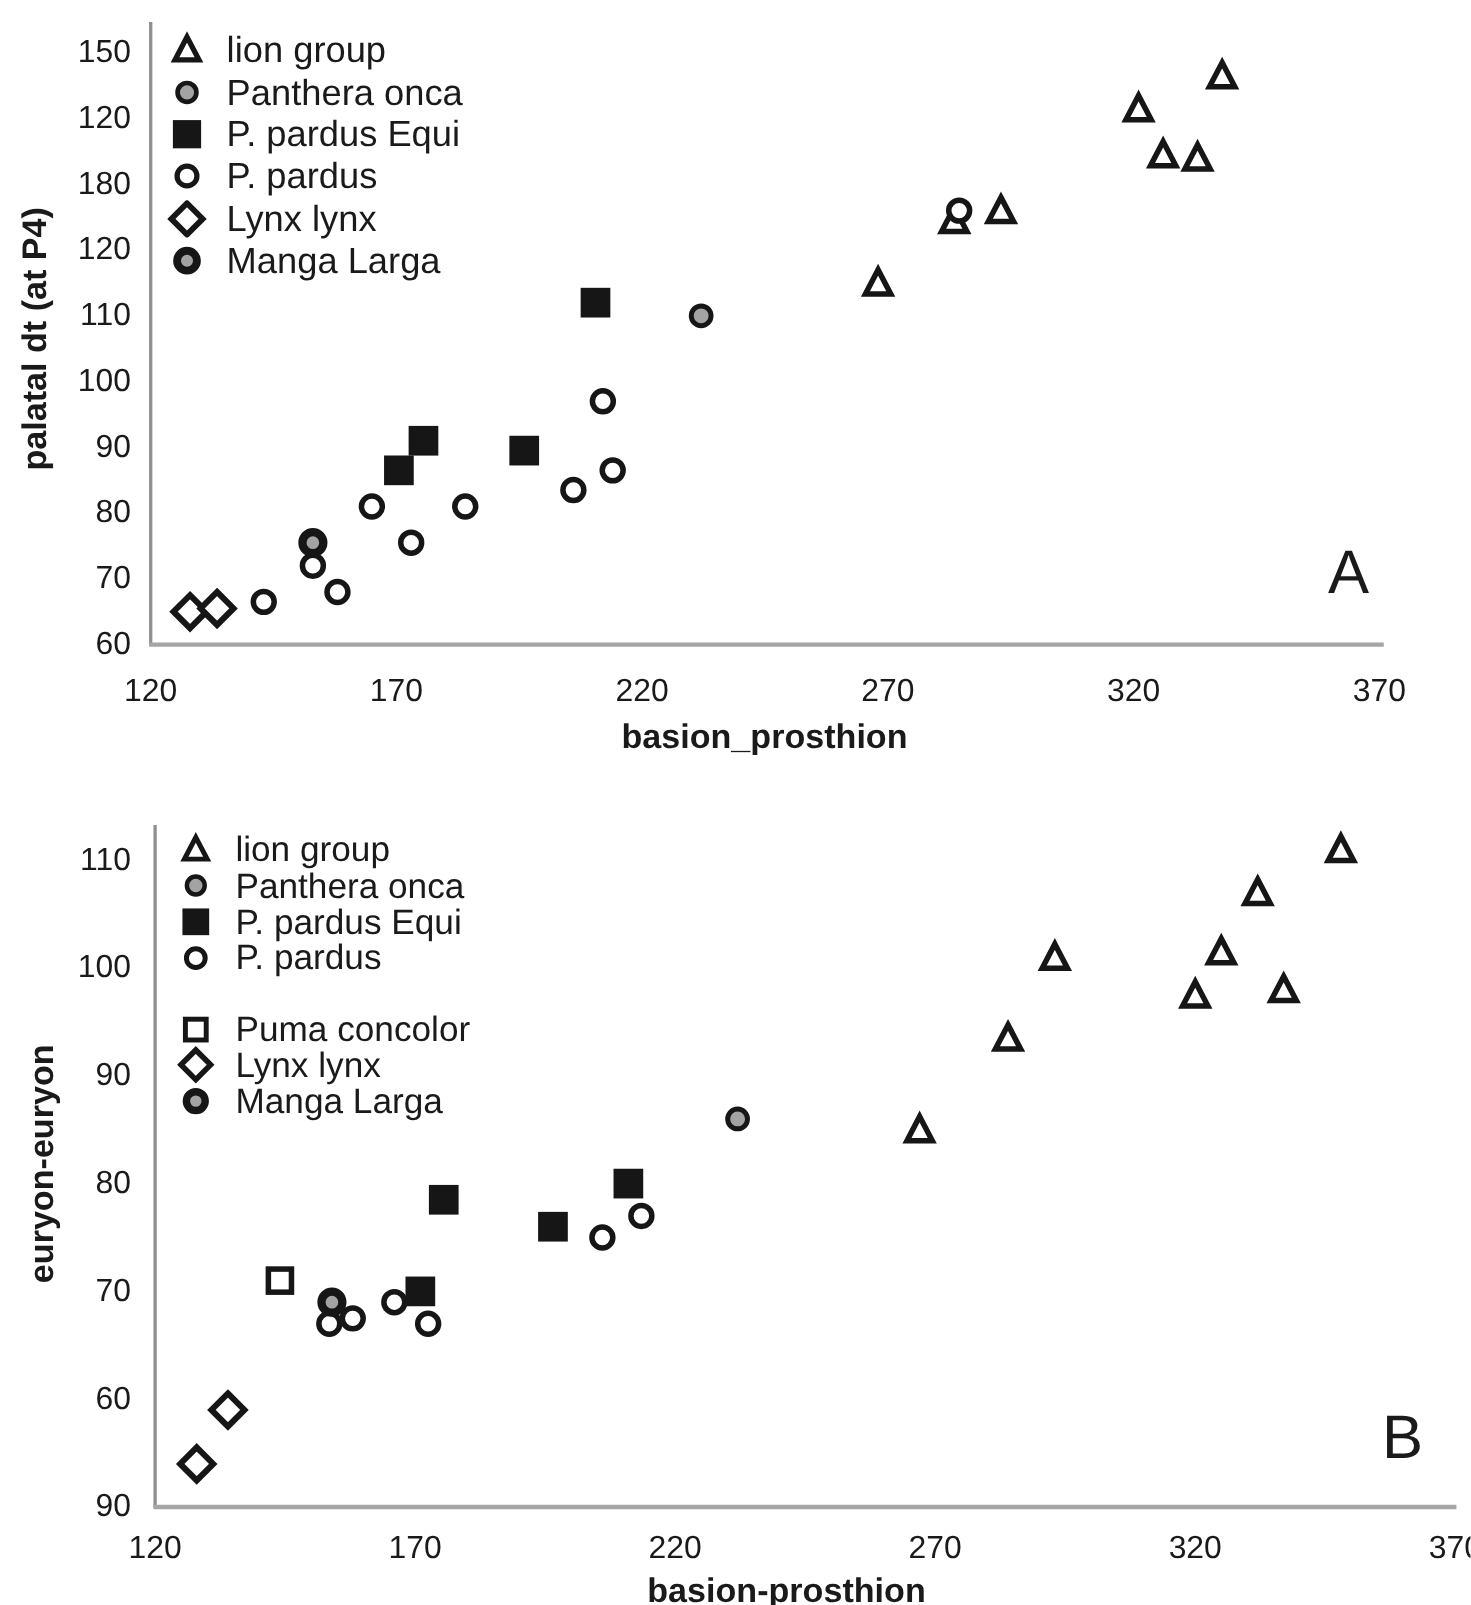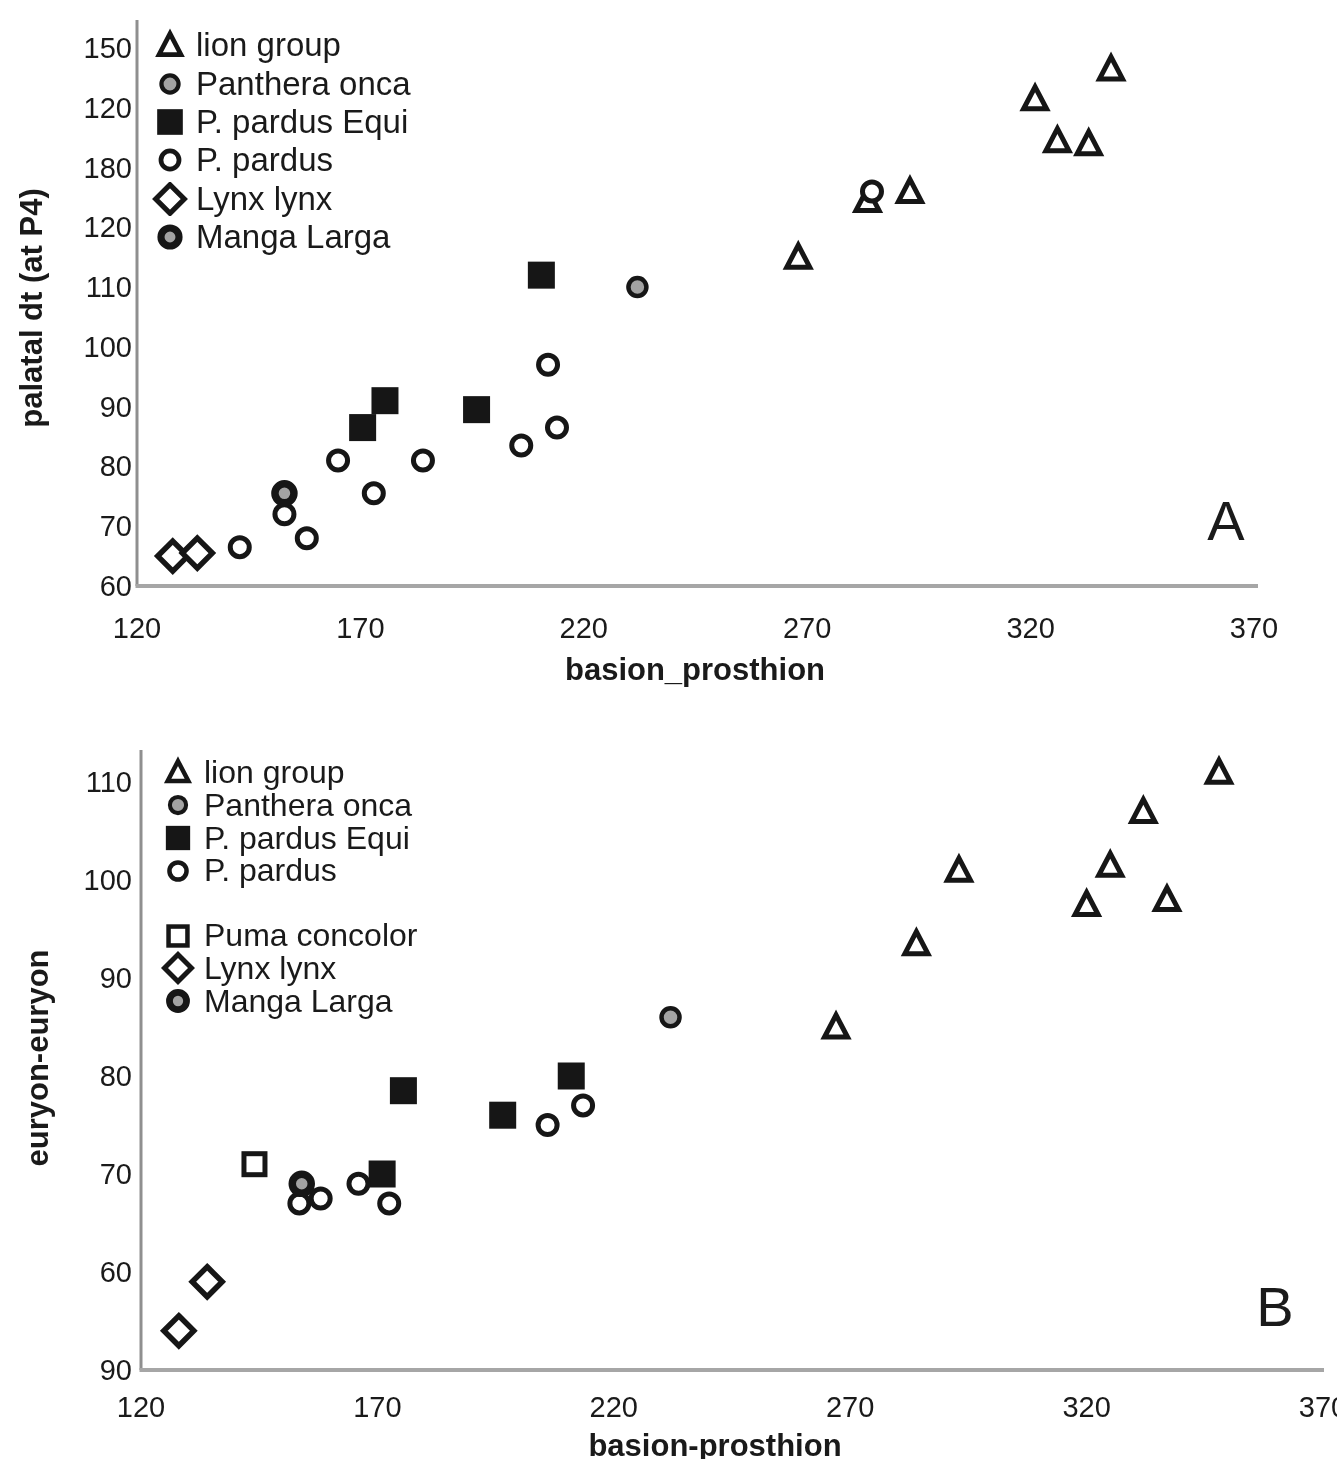--- a/index.html
+++ b/index.html
@@ -6,23 +6,23 @@
   .page{position:relative;width:1337px;height:1459px;background:#ffffff;overflow:hidden;
         font-family:"Liberation Sans", sans-serif;color:#1a1a1a;}
   .chart{position:absolute;inset:0;pointer-events:none;}
   svg.plot{position:absolute;left:0;top:0;}
   .ylabel{position:absolute;font-weight:bold;font-size:31px;white-space:nowrap;
           transform:translate(-50%,-50%) rotate(-90deg);}
   .xlabel{position:absolute;font-weight:bold;font-size:31px;white-space:nowrap;
           transform:translate(-50%,-50%);}
   .panel-label{position:absolute;font-size:56px;font-weight:400;transform:translate(-50%,-50%);}
   .xtick{position:absolute;width:120px;text-align:center;font-size:29px;transform:translateX(-50%);}
-  .ytick{position:absolute;left:14px;width:118px;text-align:right;font-size:29px;transform:translateY(-50%);}
+  .ytick{position:absolute;left:1px;width:118px;text-align:right;font-size:29px;transform:translateY(-50%);}
   .legend{position:absolute;}
-  .lrow{display:flex;align-items:center;}
+  .lrow{display:flex;align-items:center;gap:10px;}
   .licon{flex:0 0 auto;margin-right:6px;}
   .litxt{white-space:pre;}
   .litxt .it{}
 </style>
 </head>
 <body>
 
 <div class="page">
 
   <section class="chart" id="chart0">

